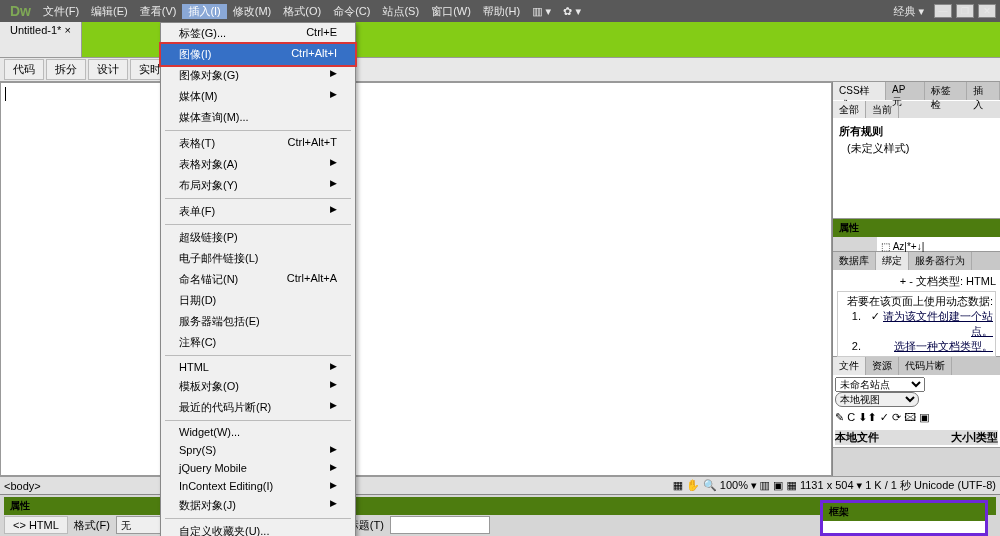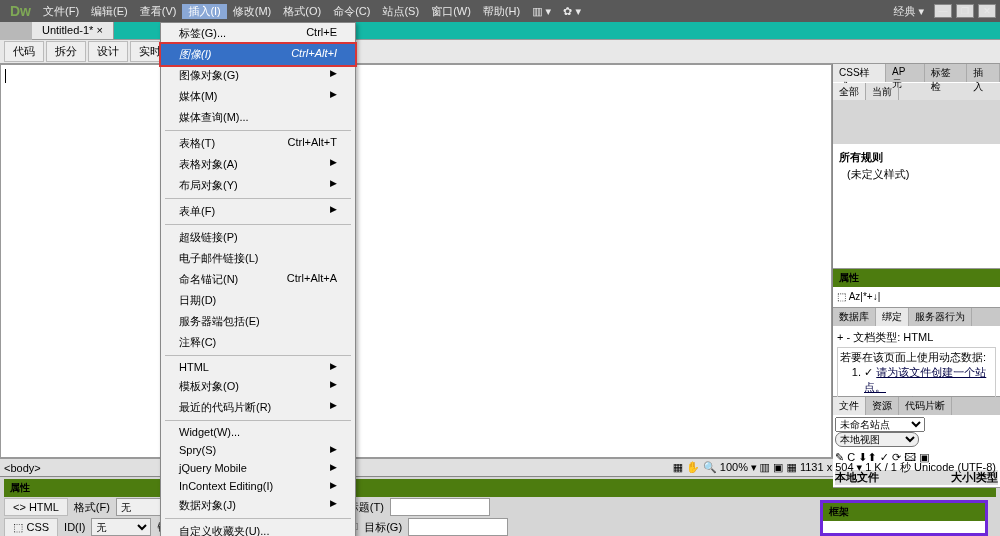--- a/index.html
+++ b/index.html
@@ -3,21 +3,21 @@
 <meta charset="utf-8">
 <style>
 *{box-sizing:border-box;margin:0;padding:0;font-family:"Microsoft YaHei",SimSun,Arial,sans-serif;font-size:11px;}
 body{background:#b8b8b8;width:1000px;height:536px;overflow:hidden;position:relative;}
 .menubar{height:22px;background:#595959;display:flex;align-items:center;padding:0 4px;color:#e8e8e8;justify-content:center;}
 .dw-logo{font-weight:bold;color:#7fa856;font-size:14px;padding:0 6px;}
 .menubar .mitem{padding:0 6px;cursor:pointer;}
 .menubar .mitem.active{background:#8aa8d6;color:#fff;}
 .menubar .right{margin-left:auto;display:flex;align-items:center;gap:4px;}
 .winbtn{width:18px;height:14px;border:1px solid #888;background:#ddd;font-size:9px;text-align:center;line-height:12px;}
-.doctabs{height:18px;background:#14b8a6;border-bottom:1px solid #999;display:flex;margin-left:32px;}
+.doctabs{height:36px;background:#84cc16;border-bottom:1px solid #999;display:flex;}
 .doctab{padding:2px 10px;background:#e8e8e8;border-right:1px solid #999;}
 .toolbar2{height:24px;background:#e8e8e8;border-bottom:1px solid #999;display:flex;align-items:center;gap:2px;padding:0 4px;}
 .tbtn{padding:2px 8px;border:1px solid #bbb;background:#eee;}
 .main{display:flex;height:394px;}
 .editor{flex:1;background:#fff;border:1px solid #999;padding:4px;position:relative;}
 .cursor{border-left:1px solid #000;height:14px;}
 .rightpanels{width:168px;background:#d6d6d6;border-left:1px solid #888;display:flex;flex-direction:column;}
 .panel{border-bottom:1px solid #999;}
 .panel-tabs{display:flex;background:#c8c8c8;height:18px;}
 .ptab{padding:2px 6px;font-size:10px;border-right:1px solid #aaa;}
@@ -25,21 +25,21 @@
 .panel-sub{display:flex;background:#e0e0e0;height:18px;border-top:1px solid #fff;}
 .panel-body{background:#fff;padding:4px;font-size:10px;}
 .panel-hdr{background:#4d7c0f;padding:2px 6px;font-weight:bold;font-size:10px;}
 .statusbar{height:18px;background:#e0e0e0;border-top:1px solid #999;display:flex;align-items:center;font-size:10px;padding:0 4px;}
 .statusbar .sr{margin-left:auto;}
 .props{height:60px;background:#d6d6d6;border-top:1px solid #888;padding:2px 4px;}
 .props-row{display:flex;align-items:center;gap:6px;height:20px;}
 .props select,.props input{height:18px;font-size:10px;border:1px solid #999;}
 .dropdown{position:absolute;top:22px;left:160px;width:196px;background:#f0f0f0;border:1px solid #888;box-shadow:2px 2px 4px rgba(0,0,0,.3);z-index:100;}
 .dd-item{display:flex;justify-content:space-between;padding:3px 18px 3px 18px;font-size:11px;cursor:pointer;}
-.dd-item.highlight{background:#3670c6;color:#fff;border:2px solid #d93636;margin:-2px;font-style:italic;}
+.dd-item.highlight{background:#3670c6;color:#fff;border:2px solid #d93636;margin:-2px;}
 .dd-sep{height:1px;background:#bbb;margin:2px 4px;}
 .dd-item .arrow{font-size:9px;}
 .filepanel select{width:90px;font-size:10px;}
 .small{font-size:10px;}
 .bindings-hdr{font-weight:bold;padding:2px;}
 ol{padding-left:24px;}
 </style>
 </head>
 <body>
 
@@ -188,38 +188,38 @@
       <div class="panel-tabs">
         <span class="ptab active">CSS样式</span>
         <span class="ptab">AP 元</span>
         <span class="ptab">标签检</span>
         <span class="ptab">插入</span>
       </div>
       <div class="panel-sub">
         <span class="ptab active">全部</span>
         <span class="ptab">当前</span>
       </div>
-      <div class="panel-body" style="height:124px;margin-top:44px;">
+      <div class="panel-body" style="height:100px;">
         <div class="bindings-hdr">所有规则</div>
         <div style="padding-left:10px;">(未定义样式)</div>
       </div>
     </div>
 
     <div class="panel">
       <div class="panel-hdr">属性</div>
-      <div class="panel-body" style="height:20px;"><span class="small">⬚ Aᴢ|*+↓|</span></div>
+      <div class="panel-body" style="height:14px;margin-left:44px;"><span class="small">⬚ Aᴢ|*+↓|</span></div>
     </div>
 
     <div class="panel">
       <div class="panel-tabs">
         <span class="ptab">数据库</span>
         <span class="ptab active">绑定</span>
         <span class="ptab">服务器行为</span>
       </div>
-      <div class="panel-body small" style="height:70px;">
+      <div class="panel-body small" style="height:86px;text-align:right;">
         <div>+ - <span>文档类型: HTML</span></div>
         <div style="border:1px solid #ccc;padding:2px;margin-top:2px;">
           <div>若要在该页面上使用动态数据:</div>
           <ol>
             <li>✓ <span style="text-decoration:underline;color:#004;">请为该文件创建一个站点。</span></li>
             <li><span style="text-decoration:underline;color:#004;">选择一种文档类型。</span></li>
           </ol>
         </div>
       </div>
     </div>

